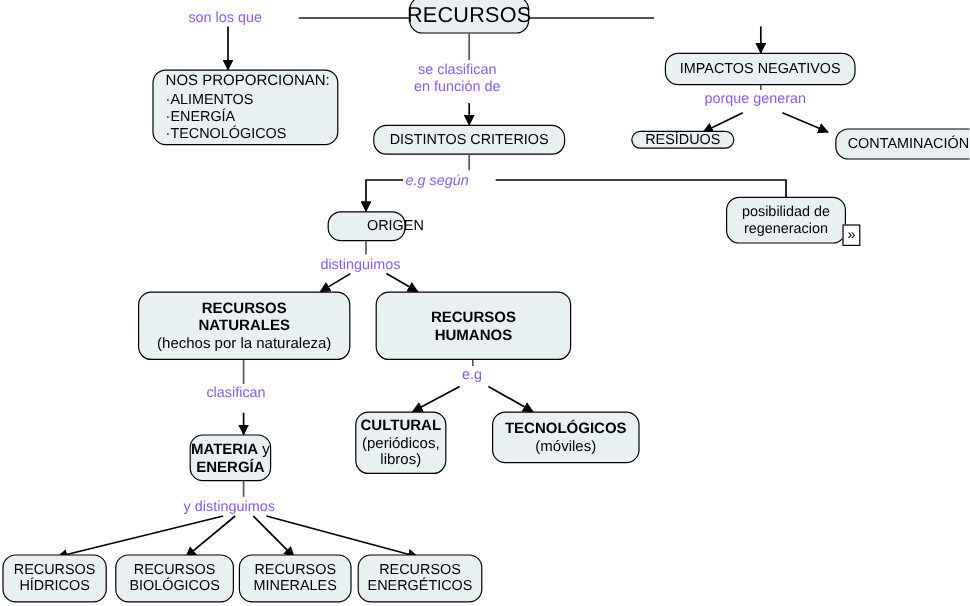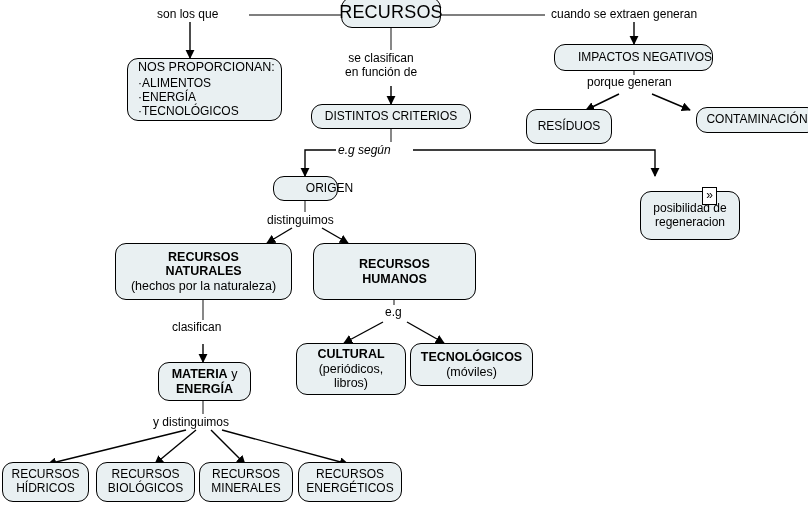--- a/index.html
+++ b/index.html
@@ -49,21 +49,21 @@
   }
   .n-root { font-size: 18px; letter-spacing: .2px; }
   .n-main { font-size: 12.5px; }
   .n-small { font-size: 12px; }
   .n-list { font-size: 12px; padding: 6px 10px; }
   .n-list .hd { display:block; font-size: 12.5px; margin-bottom: 2px; white-space: nowrap;}
   .n-list .it { display:block; white-space: nowrap; }
   .edge-label {
     position: absolute;
     font-size: 12px;
-    color: #000000;
+    color: #8b5cf6;
     background: #ffffff;
     white-space: nowrap;
     text-align: center;
     line-height: 1.18;
     z-index: 4;
     padding: 0 2px;
   }
   .expand-marker {
     position: absolute;
     width: 15px;
@@ -138,33 +138,33 @@
     <span class="hd">NOS PROPORCIONAN:</span>
     <span class="it">·ALIMENTOS</span>
     <span class="it">·ENERGÍA</span>
     <span class="it">·TECNOLÓGICOS</span>
   </div>
 
   <div class="node n-small" style="left:311px; top:104px; width:160px; height:25px;">
     <span class="ln">DISTINTOS CRITERIOS</span>
   </div>
 
-  <div class="node n-small" style="left:554px; top:44px; width:159px; height:27px;align-items:flex-end;">
+  <div class="node n-small" style="left:554px; top:44px; width:159px; height:27px;">
     <span class="ln">IMPACTOS NEGATIVOS</span>
   </div>
 
-  <div class="node n-small" style="left:526px; top:109px; width:86px; height:35px;text-align:center;">
+  <div class="node n-small" style="left:526px; top:109px; width:86px; height:15px;text-align:center;">
     <span class="ln">RESÍDUOS</span>
   </div>
 
   <div class="node n-small" style="left:684px; top:107px; width:122px; height:26px;margin-left:12px;">
     <span class="ln">CONTAMINACIÓN</span>
   </div>
 
-  <div class="node n-small" style="left:605px; top:191px; width:100px; height:49px;margin-left:35px;">
+  <div class="node n-small" style="left:605px; top:164px; width:100px; height:39px;">
     <span class="ln">posibilidad de</span>
     <span class="ln">regeneracion</span>
   </div>
   <div class="expand-marker" style="left:702px; top:187px;">
     <span>»</span>
   </div>
 
   <div class="node n-small" style="left:273px; top:176px; width:65px; height:25px;padding-left:48px;">
     <span class="ln">ORIGEN</span>
   </div>
@@ -173,32 +173,32 @@
     <span class="ln" style="font-weight:bold;">RECURSOS</span>
     <span class="ln" style="font-weight:bold;">NATURALES</span>
     <span class="ln">(hechos por la naturaleza)</span>
   </div>
 
   <div class="node n-main" style="left:313px; top:243px; width:163px; height:57px;">
     <span class="ln" style="font-weight:bold;">RECURSOS</span>
     <span class="ln" style="font-weight:bold;">HUMANOS</span>
   </div>
 
-  <div class="node n-main" style="left:296px; top:343px; width:110px; height:52px;">
+  <div class="node n-main" style="left:296px; top:343px; width:76px; height:52px;">
     <span class="ln" style="font-weight:bold;">CULTURAL</span>
     <span class="ln">(periódicos,</span>
     <span class="ln">libros)</span>
   </div>
 
   <div class="node n-main" style="left:391px; top:343px; width:123px; height:43px;margin-left:19px;">
     <span class="ln" style="font-weight:bold;">TECNOLÓGICOS</span>
     <span class="ln">(móviles)</span>
   </div>
 
-  <div class="node n-main" style="left:158px; top:362px; width:93px; height:39px;">
+  <div class="node n-main" style="left:158px; top:362px; width:68px; height:39px;">
     <span class="ln"><b>MATERIA</b> <span>y</span></span>
     <span class="ln" style="font-weight:bold;">ENERGÍA</span>
   </div>
 
   <div class="node n-small" style="left:2px; top:462px; width:87px; height:40px;">
     <span class="ln">RECURSOS</span>
     <span class="ln">HÍDRICOS</span>
   </div>
 
   <div class="node n-small" style="left:96px; top:462px; width:99px; height:40px;">
@@ -216,21 +216,20 @@
     <span class="ln">ENERGÉTICOS</span>
   </div>
 
   <div class="edge-label" style="left:155px; top:7px;">son los que</div>
 
   <div class="edge-label" style="left:343px; top:51px;">
     <span>se clasifican</span><br>
     <span>en función de</span>
   </div>
 
-  <div class="edge-label" style="left:549px; top:7px;">cuando se extraen generan</div>
 
   <div class="edge-label" style="left:585px; top:75px;">porque generan</div>
 
   <div class="edge-label" style="left:336px; top:143px;font-style:italic;">e.g según</div>
 
   <div class="edge-label" style="left:265px; top:213px;">distinguimos</div>
 
   <div class="edge-label" style="left:383px; top:305px;">e.g</div>
 
   <div class="edge-label" style="left:170px; top:320px;">clasifican</div>

